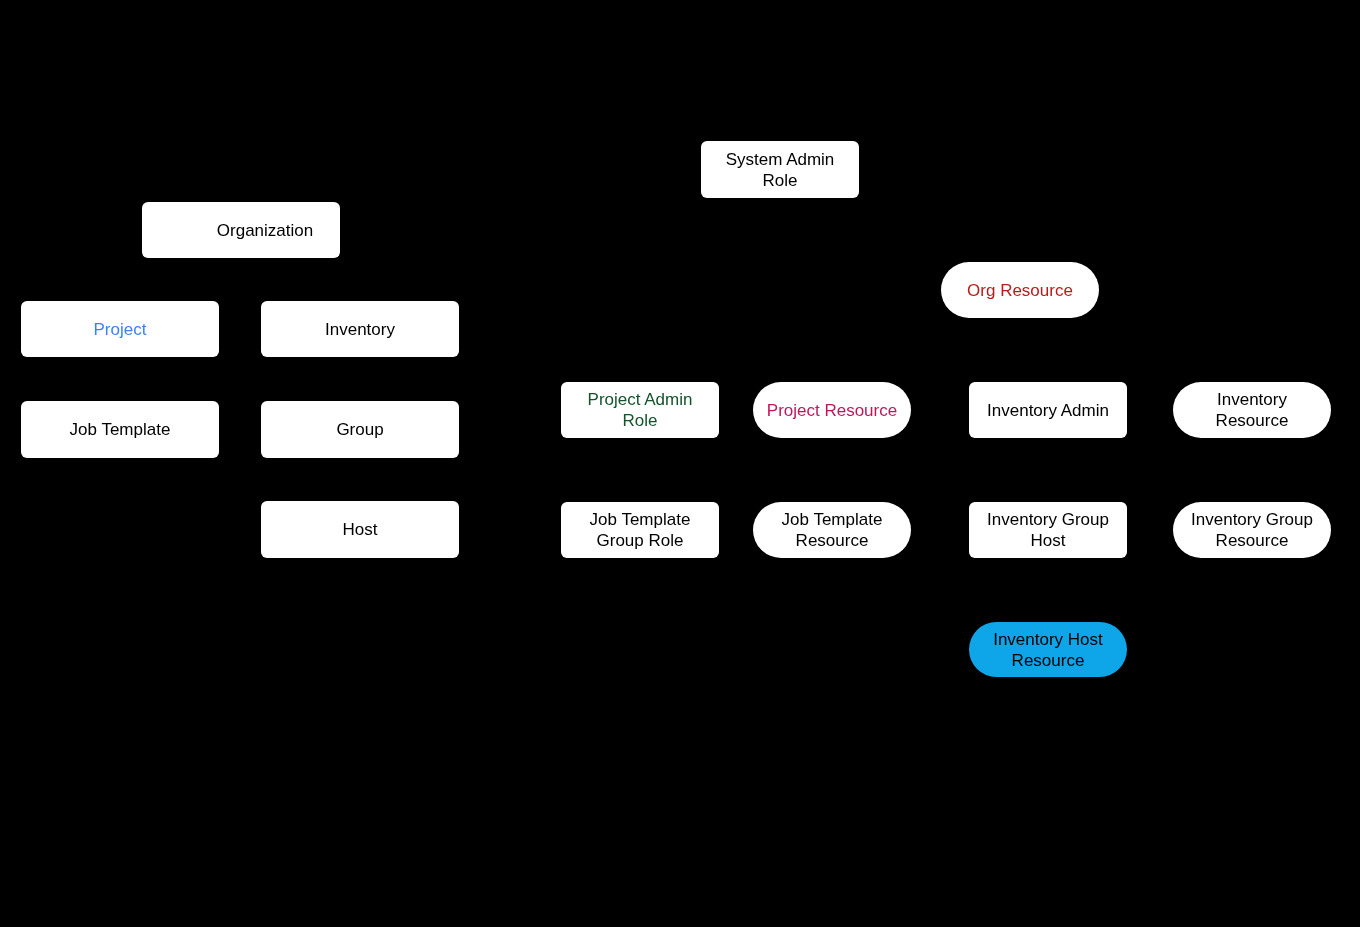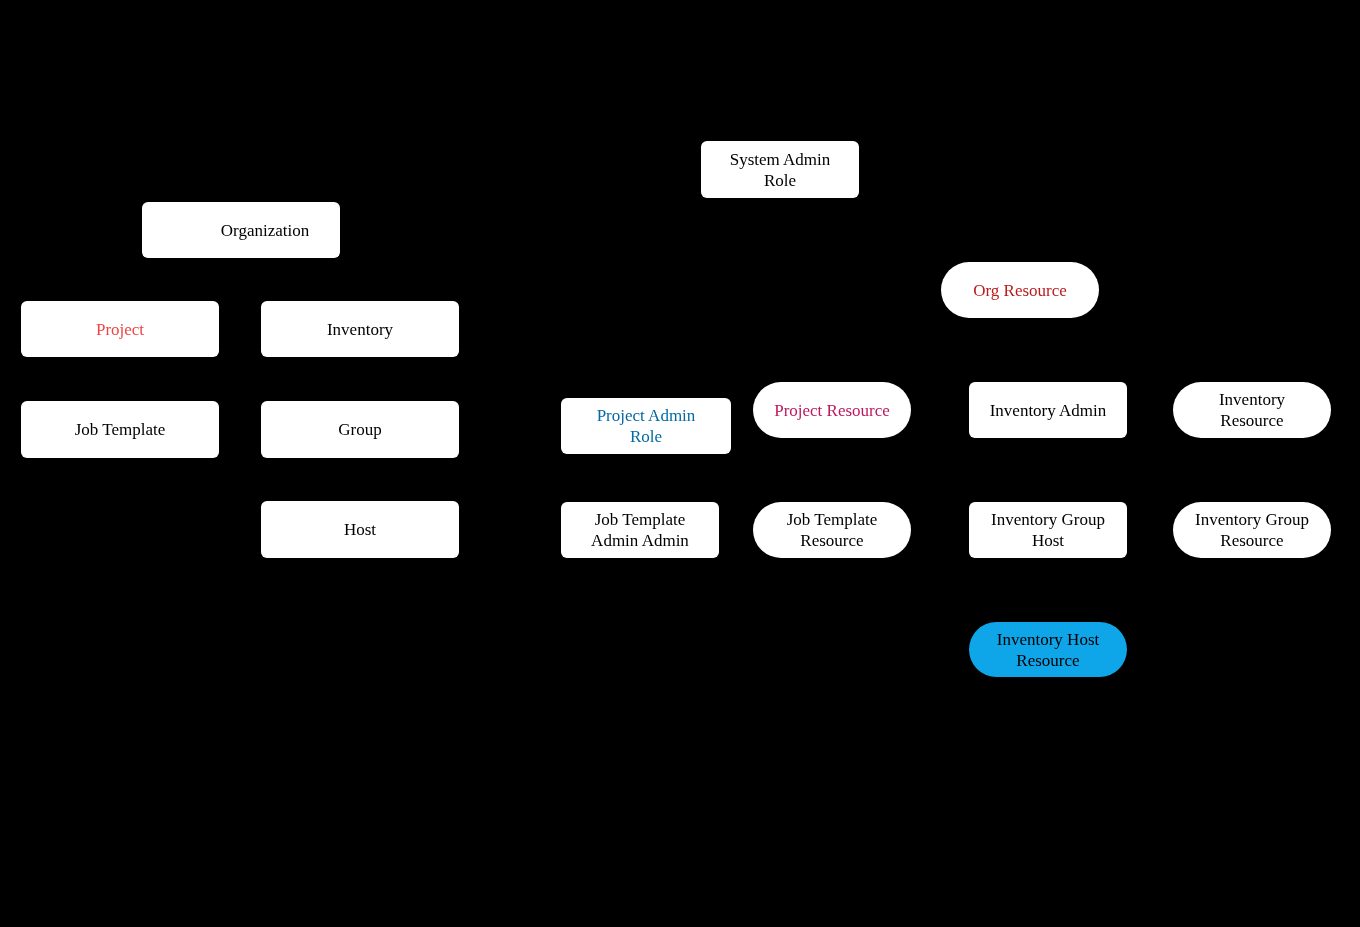--- a/index.html
+++ b/index.html
@@ -20,40 +20,39 @@
     background: #ffffff;
     color: #000000;
     display: flex;
     flex-direction: column;
     align-items: center;
     justify-content: center;
     text-align: center;
     font-size: 17px;
     line-height: 21px;
     box-sizing: border-box;
-    font-family: Liberation Serif, serif;
   }
   .node.rect {
     border-radius: 6px;
   }
   .node.stadium {
     border-radius: 28px;
   }
   .node .line {
     white-space: nowrap;
   }
 </style>
 </head>
 <body>
 
 <div class="canvas" style="background: rgb(0, 0, 0);">
     <div class="node rect" style="left: 142px; top: 202px; width: 198px; height: 56px; background: rgb(255, 255, 255); color: rgb(0, 0, 0); padding-left: 48px;">
       <div class="line">Organization</div>
     </div>
-    <div class="node rect" style="left: 21px; top: 301px; width: 198px; height: 56px; background: rgb(255, 255, 255); color: #ef4444;">
+    <div class="node rect" style="left: 21px; top: 301px; width: 198px; height: 56px; background: rgb(255, 255, 255); color: #3b82f6;">
       <div class="line">Project</div>
     </div>
     <div class="node rect" style="left: 261px; top: 301px; width: 198px; height: 56px; background: rgb(255, 255, 255); color: rgb(0, 0, 0);">
       <div class="line">Inventory</div>
     </div>
     <div class="node rect" style="left: 21px; top: 401px; width: 198px; height: 57px; background: rgb(255, 255, 255); color: rgb(0, 0, 0);">
       <div class="line">Job Template</div>
     </div>
     <div class="node rect" style="left: 261px; top: 501px; width: 198px; height: 57px; background: rgb(255, 255, 255); color: rgb(0, 0, 0);">
       <div class="line">Host</div>
@@ -61,37 +60,37 @@
     <div class="node rect" style="left: 261px; top: 401px; width: 198px; height: 57px; background: rgb(255, 255, 255); color: rgb(0, 0, 0);">
       <div class="line">Group</div>
     </div>
     <div class="node rect" style="left: 701px; top: 141px; width: 158px; height: 57px; background: rgb(255, 255, 255); color: rgb(0, 0, 0);">
       <div class="line">System Admin</div>
       <div class="line">Role</div>
     </div>
     <div class="node stadium" style="left: 941px; top: 262px; width: 158px; height: 56px; background: rgb(255, 255, 255); color: #b91c1c;">
       <div class="line">Org Resource</div>
     </div>
-    <div class="node rect" style="left: 561px; top: 382px; width: 170px; height: 56px; background: rgb(255, 255, 255); color: #0369a1; margin-top: 16px;">
+    <div class="node rect" style="left: 561px; top: 382px; width: 158px; height: 56px; background: rgb(255, 255, 255); color: #14532d;">
       <div class="line">Project Admin</div>
       <div class="line">Role</div>
     </div>
     <div class="node stadium" style="left: 753px; top: 382px; width: 158px; height: 56px; background: rgb(255, 255, 255); color: #be185d;">
       <div class="line">Project Resource</div>
     </div>
     <div class="node rect" style="left: 969px; top: 382px; width: 158px; height: 56px; background: rgb(255, 255, 255); color: rgb(0, 0, 0);">
       <div class="line">Inventory Admin</div>
     </div>
     <div class="node stadium" style="left: 1173px; top: 382px; width: 158px; height: 56px; background: rgb(255, 255, 255); color: rgb(0, 0, 0);">
       <div class="line">Inventory</div>
       <div class="line">Resource</div>
     </div>
     <div class="node rect" style="left: 561px; top: 502px; width: 158px; height: 56px; background: rgb(255, 255, 255); color: rgb(0, 0, 0);">
       <div class="line">Job Template</div>
-      <div class="line">Admin Admin</div>
+      <div class="line">Group Role</div>
     </div>
     <div class="node stadium" style="left: 753px; top: 502px; width: 158px; height: 56px; background: rgb(255, 255, 255); color: rgb(0, 0, 0);">
       <div class="line">Job Template</div>
       <div class="line">Resource</div>
     </div>
     <div class="node rect" style="left: 969px; top: 502px; width: 158px; height: 56px; background: rgb(255, 255, 255); color: rgb(0, 0, 0);">
       <div class="line">Inventory Group</div>
       <div class="line">Host</div>
     </div>
     <div class="node stadium" style="left: 1173px; top: 502px; width: 158px; height: 56px; background: rgb(255, 255, 255); color: rgb(0, 0, 0);">

